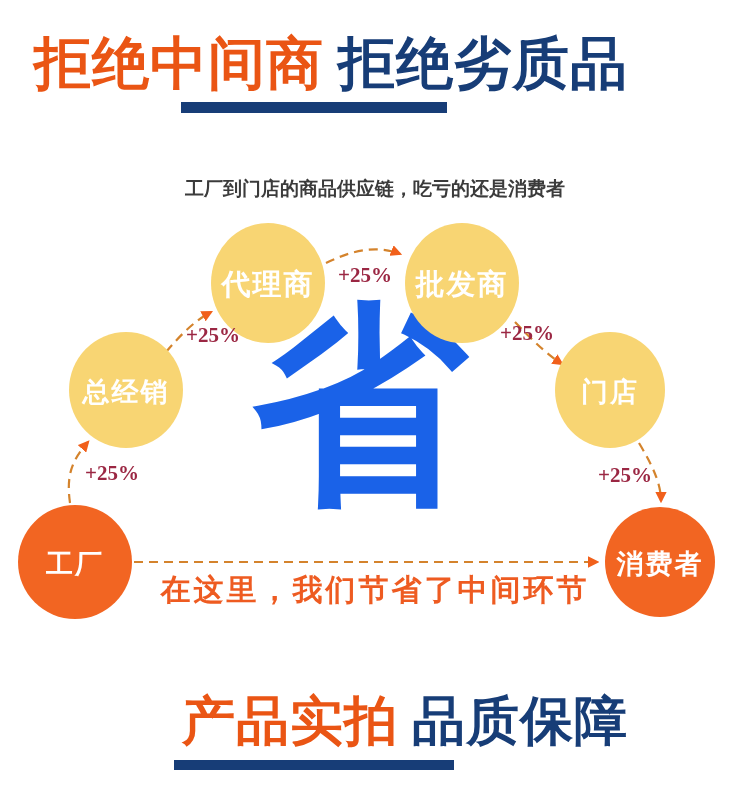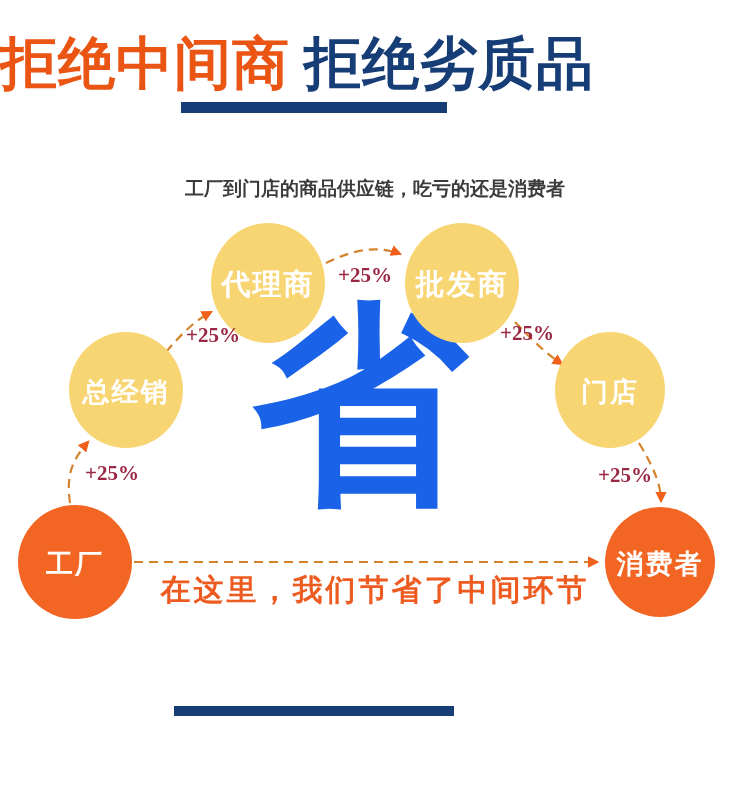--- a/index.html
+++ b/index.html
@@ -12,21 +12,21 @@
     height: 806px;
     font-family: "Liberation Sans", "DejaVu Sans", sans-serif;
     position: relative;
     overflow: hidden;
   }
 
   .banner {
     position: absolute;
     left: 0;
     width: 628px;
-    text-align: left;
+    text-align: right;
   }
   .banner-top { top: 34px; }
   .banner-bottom { top: 694px; }
 
   .banner-line {
     font-size: 57px;
     font-weight: bold;
     line-height: 1.02;
     letter-spacing: 1px;
     white-space: nowrap;
@@ -166,14 +166,17 @@
     <text class="pct-label" x="213" y="172" text-anchor="middle">+25%</text>
     <text class="pct-label" x="365" y="112" text-anchor="middle">+25%</text>
     <text class="pct-label" x="527" y="170" text-anchor="middle">+25%</text>
     <text class="pct-label" x="625" y="312" text-anchor="middle">+25%</text>
 
     <text class="save-text" x="375" y="430" text-anchor="middle">在这里，我们节省了中间环节</text>
   </svg>
 </div>
 
 <div class="banner banner-bottom">
+  <div class="banner-line">
+    <span class="seg-orange">产品实拍</span><span class="seg-gap"></span><span class="seg-navy">品质保障</span>
+  </div>
   <div class="banner-rule"></div>
 </div>
 
 </body></html>

